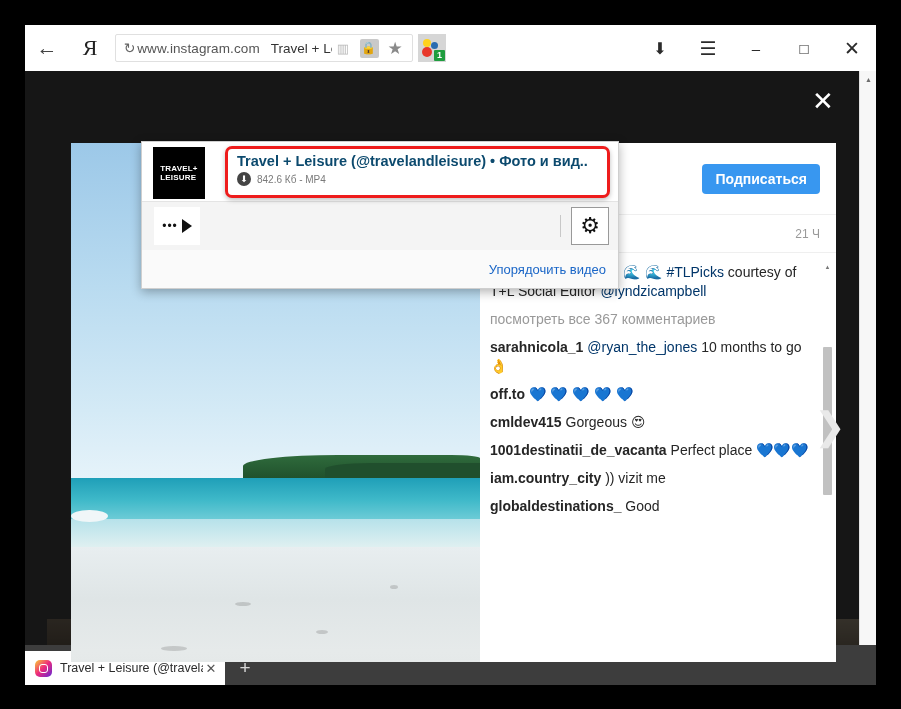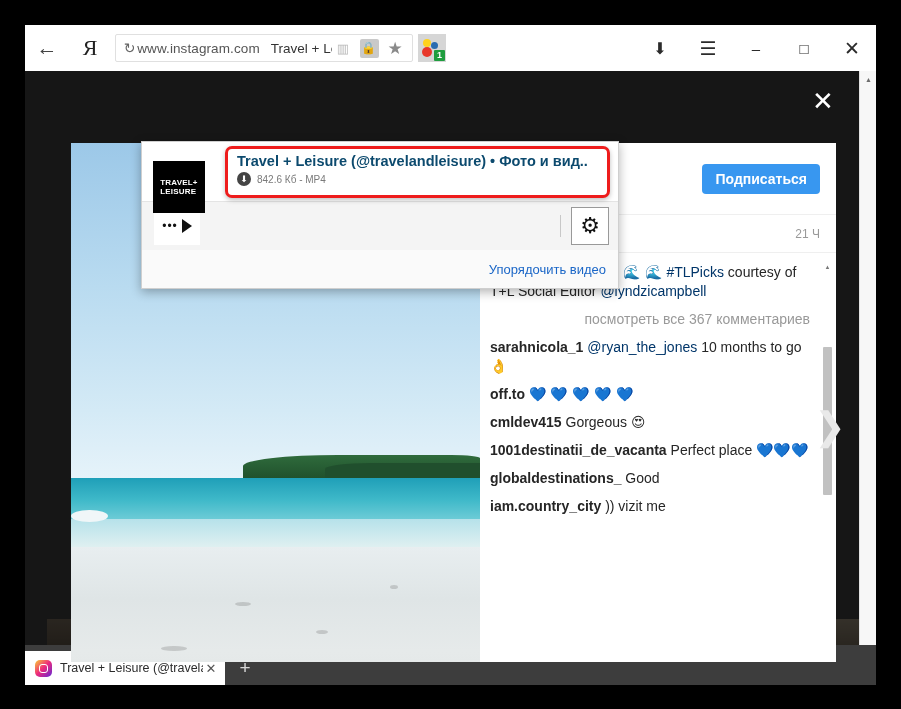--- a/index.html
+++ b/index.html
@@ -134,21 +134,21 @@
   .ig-likes{ font-size:14px; font-weight:bold; color:#262626; }
   .ig-time{ margin-left:auto; font-size:12px; color:#999; text-transform:uppercase; }
 
   .ig-comments{
     flex:1 1 auto; position:relative; padding:10px 26px 6px 10px;
     overflow:hidden;
   }
   .cmt{ font-size:14px; line-height:19px; color:#262626; margin-bottom:9px; }
   .cmt .u{ font-weight:bold; }
   .cmt .lnk{ color:#003569; }
-  .cmt.muted{ color:#999;text-align:right; }
+  .cmt.muted{ color:#999; }
   .emoji{ font-family:"DejaVu Sans", sans-serif; }
 
   .cmt-scroll{
     position:absolute; right:3px; top:8px; width:11px; bottom:6px; background:#fff;
   }
   .cs-arrow{ width:11px;height:11px;display:flex;align-items:center;justify-content:center;color:#777;font-size:6px;}
   .cs-arrow.bot{ position:absolute; bottom:0; left:0; }
   .cs-track{ position:absolute; left:0; top:11px; bottom:11px; width:11px; background:#fff;}
   .cs-thumb{ position:absolute; left:1px; top:86px; width:9px; height:148px; background:#c1c1c1; border-radius:1px;}
 
@@ -160,21 +160,21 @@
   .ig-login .lnk{ color:#003569; }
   .ig-dots{ margin-left:auto; color:#b9b9b9; font-size:13px; letter-spacing:3px; padding-top:18px;}
 
   
   .dl-popup{
     position:absolute; left:116px; top:70px; width:478px; height:148px;
     background:#fafafa; border:1px solid #cfcfcf; z-index:60;
     box-shadow:0 3px 10px rgba(0,0,0,.30);
   }
   .dl-row1{ position:relative; height:59px; background:#fff; display:flex; align-items:flex-start; }
-  .dl-thumb{ width:52px;height:52px; margin:19px 0 0 11px; background:#000;
+  .dl-thumb{ width:52px;height:52px; margin:5px 0 0 11px; background:#000;
              display:flex; align-items:center; justify-content:center; flex:0 0 auto;}
   .dl-thumb-txt{ color:#fff; font-size:8px; font-weight:bold; line-height:9px; letter-spacing:.2px; text-align:left; font-family:"Liberation Sans", sans-serif;}
   .dl-highlight{
     position:absolute; left:83px; top:4px; width:385px; height:52px;
     border:3px solid #ee1c1c; border-radius:7px; background:#fff;
     box-shadow:0 2px 5px rgba(0,0,0,.25);
     padding:4px 9px 0 9px;
   }
   .dl-title{ font-size:14.5px; font-weight:bold; color:#0c4a6e; white-space:nowrap; overflow:hidden; }
   .dl-sub{ display:flex; align-items:center; margin-top:3px; }
@@ -322,27 +322,27 @@
             <span class="emoji">😍</span>
           </div>
 
           <div class="cmt">
             <span class="u">1001destinatii_de_vacanta</span>
             <span>Perfect place</span>
             <span class="emoji">💙💙💙</span>
           </div>
 
           <div class="cmt">
+            <span class="u">iam.country_city</span>
+            <span>)) vizit me</span>
+          </div>
+
+          <div class="cmt">
             <span class="u">globaldestinations_</span>
             <span>Good</span>
-          </div>
-
-          <div class="cmt">
-            <span class="u">iam.country_city</span>
-            <span>)) vizit me</span>
           </div>
 
           <div class="cmt-scroll">
             <div class="cs-arrow">▲</div>
             <div class="cs-track"></div>
             <div class="cs-thumb"></div>
             <div class="cs-arrow bot">▼</div>
           </div>
         </div>
 

